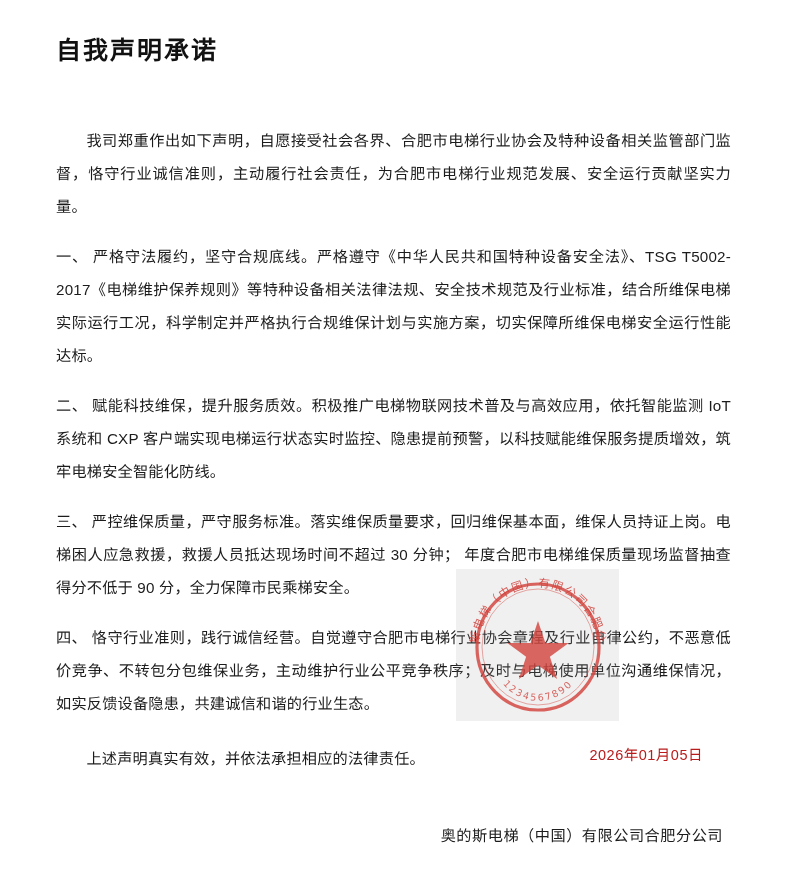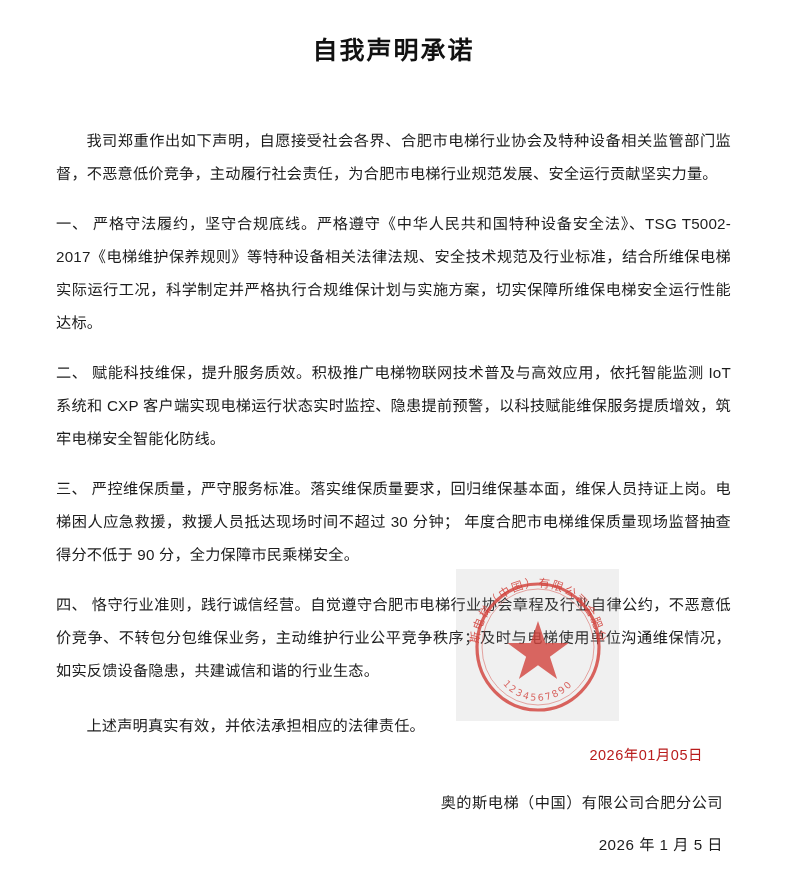--- a/index.html
+++ b/index.html
@@ -16,21 +16,20 @@
     overflow: hidden;
   }
   .page {
     position: relative;
     width: 787px;
     height: 869px;
     box-sizing: border-box;
     padding: 0 56px;
   }
   .doc-title {
-    text-align: center;
     font-size: 25px;
     font-weight: bold;
     letter-spacing: 2px;
     margin: 30px 0 0 0;
     padding: 0;
     color: #111;
   }
   .body-block {
     margin-top: 58px;
   }
@@ -95,21 +94,21 @@
   }
 </style>
 </head>
 <body>
 
 <div class="page">
 
   <h1 class="doc-title">自我声明承诺</h1>
 
   <div class="body-block">
-    <p class="para indent2">我司郑重作出如下声明，自愿接受社会各界、合肥市电梯行业协会及特种设备相关监管部门监督，不恶意低价竞争，主动履行社会责任，为合肥市电梯行业规范发展、安全运行贡献坚实力量。</p>
+    <p class="para indent2">我司郑重作出如下声明，自愿接受社会各界、合肥市电梯行业协会及特种设备相关监管部门监督，恪守行业诚信准则，主动履行社会责任，为合肥市电梯行业规范发展、安全运行贡献坚实力量。</p>
     <p class="para">一、 严格守法履约，坚守合规底线。严格遵守《中华人民共和国特种设备安全法》、TSG T5002-2017《电梯维护保养规则》等特种设备相关法律法规、安全技术规范及行业标准，结合所维保电梯实际运行工况，科学制定并严格执行合规维保计划与实施方案，切实保障所维保电梯安全运行性能达标。</p>
     <p class="para">二、 赋能科技维保，提升服务质效。积极推广电梯物联网技术普及与高效应用，依托智能监测 IoT 系统和 CXP 客户端实现电梯运行状态实时监控、隐患提前预警，以科技赋能维保服务提质增效，筑牢电梯安全智能化防线。</p>
     <p class="para">三、 严控维保质量，严守服务标准。落实维保质量要求，回归维保基本面，维保人员持证上岗。电梯困人应急救援，救援人员抵达现场时间不超过 30 分钟； 年度合肥市电梯维保质量现场监督抽查得分不低于 90 分，全力保障市民乘梯安全。</p>
     <p class="para">四、 恪守行业准则，践行诚信经营。自觉遵守合肥市电梯行业协会章程及行业自律公约，不恶意低价竞争、不转包分包维保业务，主动维护行业公平竞争秩序；及时与电梯使用单位沟通维保情况，如实反馈设备隐患，共建诚信和谐的行业生态。</p>
     <p class="para closing">上述声明真实有效，并依法承担相应的法律责任。</p>
   </div>
 
   <div class="signature-block">
     <div class="sign-company">奥的斯电梯（中国）有限公司合肥分公司</div>
     <div class="sign-date">2026 年 1 月 5 日</div>

